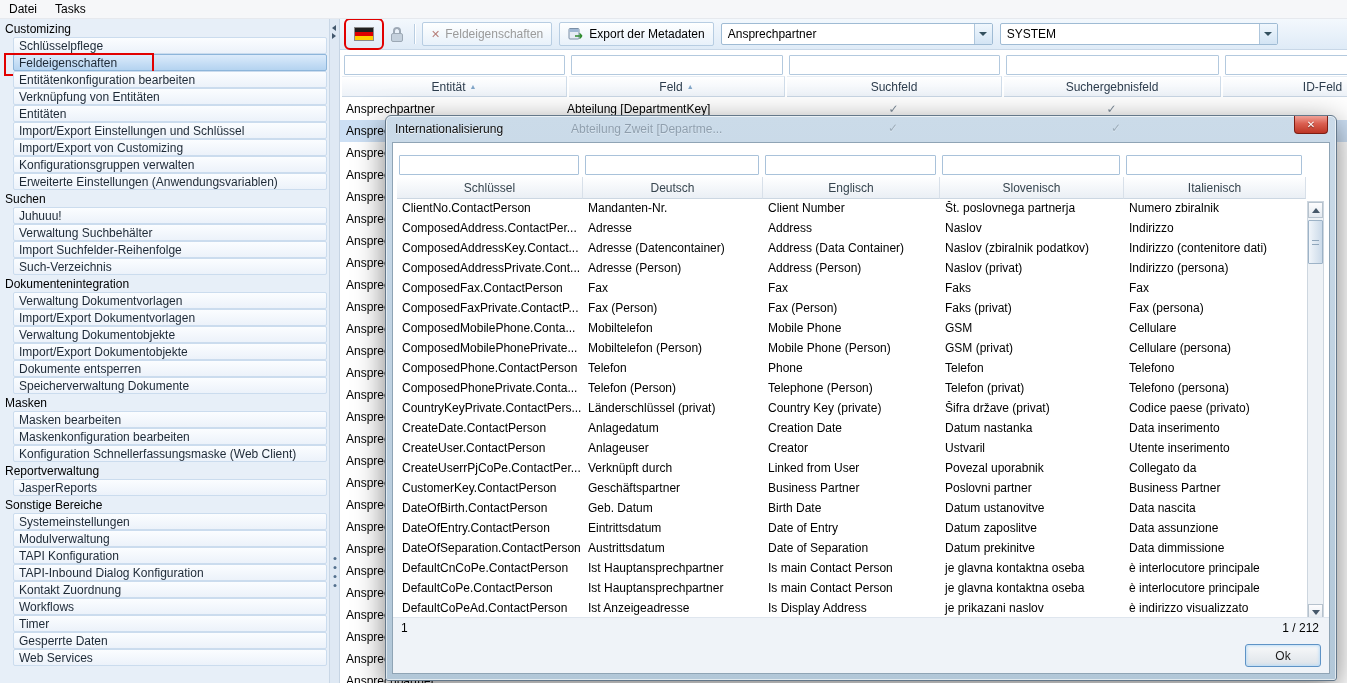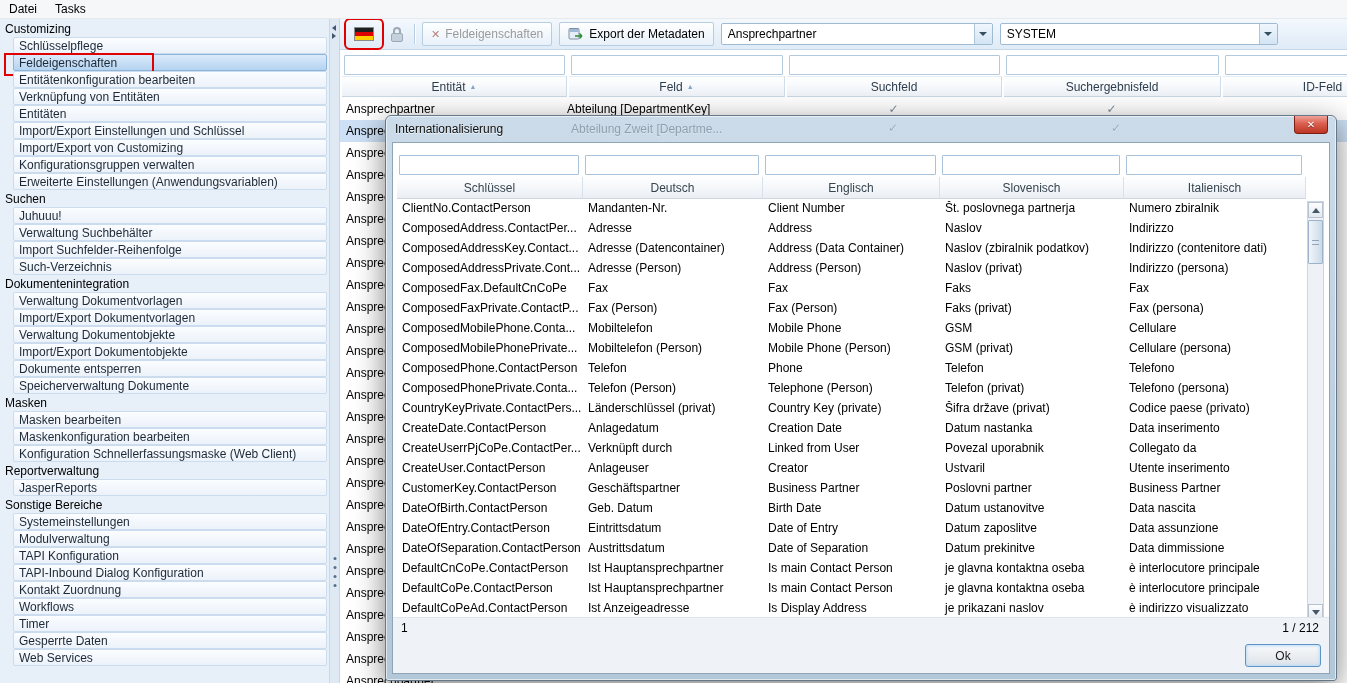--- a/index.html
+++ b/index.html
@@ -469,21 +469,21 @@
           <div class="dlg-cell" style="width: 182px;">Indirizzo (contenitore dati)</div>
         </div>
         <div class="dlg-row" style="padding-left: 4px;">
           <div class="dlg-cell" style="width: 186px;">ComposedAddressPrivate.Cont...</div>
           <div class="dlg-cell" style="width: 180px;">Adresse (Person)</div>
           <div class="dlg-cell" style="width: 177px;">Address (Person)</div>
           <div class="dlg-cell" style="width: 184px;">Naslov (privat)</div>
           <div class="dlg-cell" style="width: 182px;">Indirizzo (persona)</div>
         </div>
         <div class="dlg-row" style="padding-left: 4px;">
-          <div class="dlg-cell" style="width: 186px;">ComposedFax.DefaultCnCoPe</div>
+          <div class="dlg-cell" style="width: 186px;">ComposedFax.ContactPerson</div>
           <div class="dlg-cell" style="width: 180px;">Fax</div>
           <div class="dlg-cell" style="width: 177px;">Fax</div>
           <div class="dlg-cell" style="width: 184px;">Faks</div>
           <div class="dlg-cell" style="width: 182px;">Fax</div>
         </div>
         <div class="dlg-row" style="padding-left: 4px;">
           <div class="dlg-cell" style="width: 186px;">ComposedFaxPrivate.ContactP...</div>
           <div class="dlg-cell" style="width: 180px;">Fax (Person)</div>
           <div class="dlg-cell" style="width: 177px;">Fax (Person)</div>
           <div class="dlg-cell" style="width: 184px;">Faks (privat)</div>
@@ -525,34 +525,34 @@
           <div class="dlg-cell" style="width: 182px;">Codice paese (privato)</div>
         </div>
         <div class="dlg-row" style="padding-left: 4px;">
           <div class="dlg-cell" style="width: 186px;">CreateDate.ContactPerson</div>
           <div class="dlg-cell" style="width: 180px;">Anlagedatum</div>
           <div class="dlg-cell" style="width: 177px;">Creation Date</div>
           <div class="dlg-cell" style="width: 184px;">Datum nastanka</div>
           <div class="dlg-cell" style="width: 182px;">Data inserimento</div>
         </div>
         <div class="dlg-row" style="padding-left: 4px;">
+          <div class="dlg-cell" style="width: 186px;">CreateUser.ContactPerson</div>
+          <div class="dlg-cell" style="width: 180px;">Anlageuser</div>
+          <div class="dlg-cell" style="width: 177px;">Creator</div>
+          <div class="dlg-cell" style="width: 184px;">Ustvaril</div>
+          <div class="dlg-cell" style="width: 182px;">Utente inserimento</div>
+        </div>
+        <div class="dlg-row" style="padding-left: 4px;">
           <div class="dlg-cell" style="width: 186px;">CreateUserrPjCoPe.ContactPer...</div>
           <div class="dlg-cell" style="width: 180px;">Verknüpft durch</div>
           <div class="dlg-cell" style="width: 177px;">Linked from User</div>
           <div class="dlg-cell" style="width: 184px;">Povezal uporabnik</div>
           <div class="dlg-cell" style="width: 182px;">Collegato da</div>
         </div>
         <div class="dlg-row" style="padding-left: 4px;">
-          <div class="dlg-cell" style="width: 186px;">CreateUser.ContactPerson</div>
-          <div class="dlg-cell" style="width: 180px;">Anlageuser</div>
-          <div class="dlg-cell" style="width: 177px;">Creator</div>
-          <div class="dlg-cell" style="width: 184px;">Ustvaril</div>
-          <div class="dlg-cell" style="width: 182px;">Utente inserimento</div>
-        </div>
-        <div class="dlg-row" style="padding-left: 4px;">
           <div class="dlg-cell" style="width: 186px;">CustomerKey.ContactPerson</div>
           <div class="dlg-cell" style="width: 180px;">Geschäftspartner</div>
           <div class="dlg-cell" style="width: 177px;">Business Partner</div>
           <div class="dlg-cell" style="width: 184px;">Poslovni partner</div>
           <div class="dlg-cell" style="width: 182px;">Business Partner</div>
         </div>
         <div class="dlg-row" style="padding-left: 4px;">
           <div class="dlg-cell" style="width: 186px;">DateOfBirth.ContactPerson</div>
           <div class="dlg-cell" style="width: 180px;">Geb. Datum</div>
           <div class="dlg-cell" style="width: 177px;">Birth Date</div>

